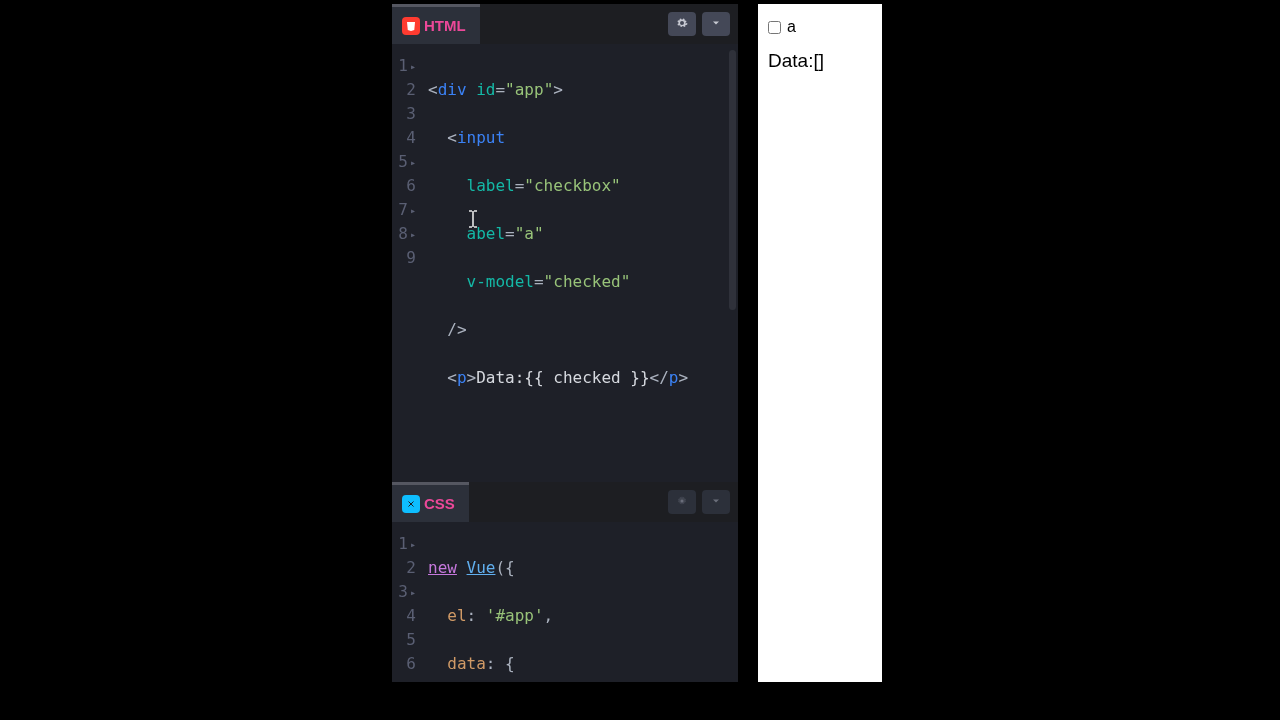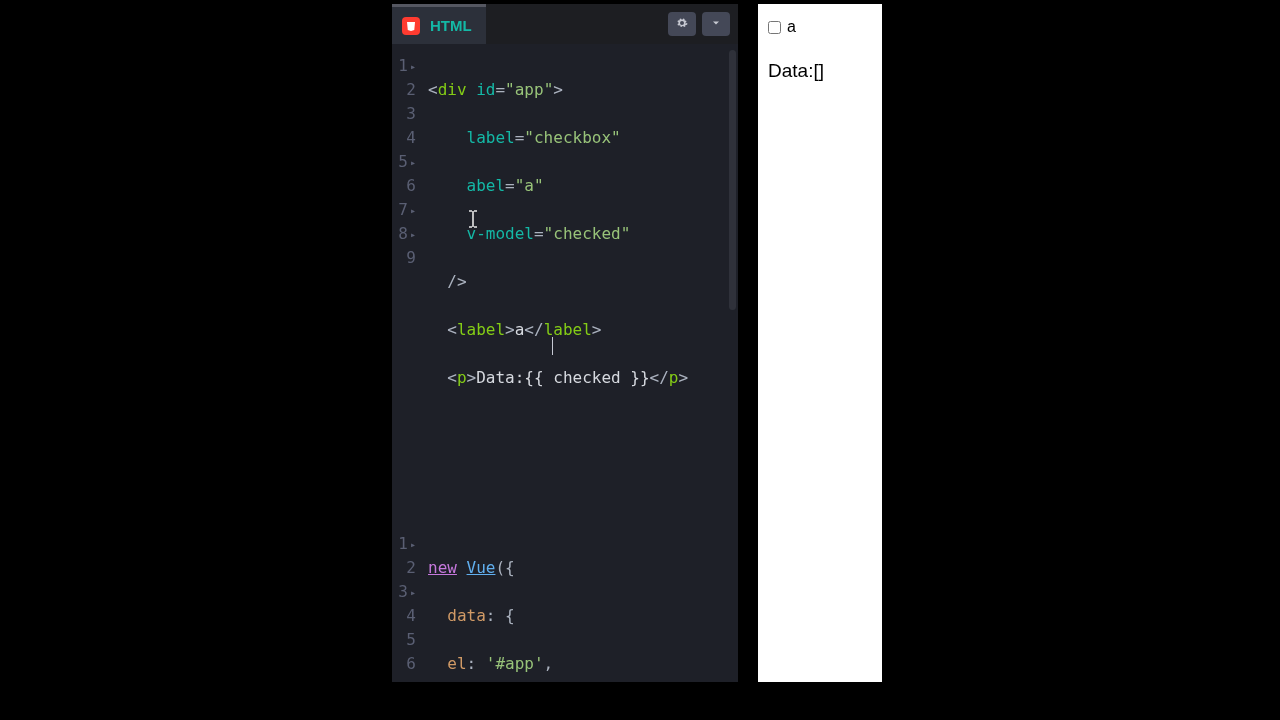--- a/index.html
+++ b/index.html
@@ -8,25 +8,25 @@
   .stage { position: absolute; left: 392px; top: 4px; width: 490px; height: 678px; display: flex; }
   .editors { width: 346px; display: flex; flex-direction: column; background: #1d1e22; }
   .preview { width: 124px; margin-left: 20px; background: #fff; color: #000; padding: 14px 10px 10px 10px; }
 
   
   .panel-header {
     display: flex; align-items: center; justify-content: space-between;
     height: 40px; background: #1d1e22;
   }
   .panel-tab {
-    display: flex; align-items: center; gap: 10px;
+    display: flex; align-items: center; gap: 4px;
     height: 100%; padding: 0 14px 0 10px;
     background: #2c303a;
     border-top: 3px solid #555761;
-    color: #14b8a6; font-weight: 700; font-size: 15px;
+    color: #ec4899; font-weight: 700; font-size: 15px;
   }
   .panel-badge {
     width: 18px; height: 18px; border-radius: 4px;
     display: flex; align-items: center; justify-content: center;
   }
   .panel-badge svg { width: 12px; height: 12px; display: block; }
   .panel-actions { display: flex; gap: 6px; padding-right: 8px; }
   .action-btn {
     width: 28px; height: 24px; border-radius: 4px;
     background: #444857; color: #c7c9d2;
@@ -37,41 +37,41 @@
   .action-btn svg { width: 12px; height: 12px; }
 
   
   .code-area { position: relative; flex: 1 1 auto; display: flex; font-family: ui-monospace, SFMono-Regular, Menlo, Consolas, monospace; font-size: 16px; line-height: 24px; background: #1e2028; overflow: hidden; }
   .code-area.fixedh { flex: 0 0 auto; }
   .gutter { width: 34px; text-align: right; color: #5a5f73; padding: 10px 10px 10px 0; user-select: none; background: #1e2028; }
   .gutter .ln { height: 24px; }
   .gutter .ln.fold::after { content: "▸"; margin-left: 2px; color: #5a5f73; font-size: 10px; transform: translateY(-1px); display: inline-block; }
   .code { flex: 1; padding: 10px 8px 10px 2px; white-space: pre; color: #c3c6d1; }
   .row { height: 24px; }
-  .tok-tag   { color: #84cc16; }
+  .tok-tag   { color: #3b82f6; }
   .tok-attr  { color: #14b8a6; }
   .tok-eq    { color: #abb2bf; }
   .tok-str   { color: #98c379; }
   .tok-punc  { color: #abb2bf; }
   .tok-txt   { color: #d7dae0; }
   .tok-kw    { color: #c678dd; text-decoration: underline; }
   .tok-fn    { color: #61afef; text-decoration: underline; }
   .tok-key   { color: #d19a66; }
 
   .vscrollbar { position: absolute; right: 2px; top: 6px; width: 7px; height: 260px; background: #3a3d46; border-radius: 4px; opacity: .6; }
 
   .caret-mark { position: relative; display: inline-block; width: 0; }
   .caret-mark::after { content: ""; position: absolute; left: -1px; top: 2px; width: 1px; height: 18px; background: #c6c9d4; }
 
   .text-cursor { position: absolute; width: 14px; height: 20px; pointer-events: none; }
   .text-cursor svg { width: 14px; height: 20px; display: block; }
 
   .pv-row1 { display: flex; align-items: center; gap: 6px; font-size: 16px; }
   .pv-row1 input { width: 13px; height: 13px; }
-  .pv-data { margin-top: 24px; font-size: 19px; }
+  .pv-data { margin-top: 14px; font-size: 19px; }
 </style>
 </head>
 <body>
 
 <div class="stage">
 
   <div class="editors">
 
     <div class="panel-header">
       <div class="panel-tab">
@@ -104,53 +104,76 @@
         <div class="ln">3</div>
         <div class="ln">4</div>
         <div class="ln fold">5</div>
         <div class="ln">6</div>
         <div class="ln fold">7</div>
         <div class="ln fold">8</div>
         <div class="ln">9</div>
       </div>
       <div class="code">
 <div class="row"><span class="tok-punc">&lt;</span><span class="tok-tag">div</span><span> </span><span class="tok-attr">id</span><span class="tok-eq">=</span><span class="tok-str">"app"</span><span class="tok-punc">&gt;</span></div>
+<div class="row"><span>  </span><span class="tok-punc">&lt;</span><span class="tok-tag">input</span></div>
 <div class="row"><span>    </span><span class="tok-attr">label</span><span class="tok-eq">=</span><span class="tok-str">"checkbox"</span></div>
 <div class="row"><span>    </span><span class="tok-attr">abel</span><span class="tok-eq">=</span><span class="tok-str">"a"</span></div>
 <div class="row"><span>    </span><span class="tok-attr">v-model</span><span class="tok-eq">=</span><span class="tok-str">"checked"</span></div>
 <div class="row"><span>  </span><span class="tok-punc">/&gt;</span></div>
-<div class="row"><span>  </span><span class="tok-punc">&lt;</span><span class="tok-tag">label</span><span class="tok-punc">&gt;</span><span class="tok-txt">a</span><span class="tok-punc">&lt;/</span><span class="tok-tag">l</span><span class="caret-mark"></span><span class="tok-tag">abel</span><span class="tok-punc">&gt;</span></div>
 <div class="row"><span>  </span><span class="tok-punc">&lt;</span><span class="tok-tag">p</span><span class="tok-punc">&gt;</span><span class="tok-txt">Data:{{ checked }}</span><span class="tok-punc">&lt;/</span><span class="tok-tag">p</span><span class="tok-punc">&gt;</span></div>
 
       </div>
 
       <div class="text-cursor" id="ibeam" style="left: 74px; top: 165px;">
         <svg viewBox="0 0 14 20">
             <g stroke="#e6e6e6" stroke-width="1.6" fill="none">
               <path d="M3 2 H6 M8 2 H11 M7 2 V18 M3 18 H6 M8 18 H11"></path>
             </g>
           </svg>
       </div>
     </div>
 
+    <div class="panel-header">
+      <div class="panel-tab">
+        <span class="panel-badge" style="background:#0ebeff">
+          <svg viewBox="0 0 24 24" fill="#1d1e22">
+              <path d="M7 7l5 5-5 5M12 12l5-5M12 12l5 5" stroke="#1d1e22" stroke-width="2" fill="none"></path>
+            </svg>
+        </span>
+        <span>CSS</span>
+      </div>
+      <div class="panel-actions">
+        <div class="action-btn dim">
+          <span><svg viewBox="0 0 24 24" fill="currentColor">
+                <circle cx="12" cy="12" r="3"></circle>
+                <path d="M12 2l1 3 3-1 1 3 3 1-1 3 1 3-3 1-1 3-3-1-1 3-1-3-3 1-1-3-3-1 1-3-1-3 3-1 1-3 3 1z" opacity=".35"></path>
+              </svg></span>
+        </div>
+        <div class="action-btn dim">
+          <span><svg viewBox="0 0 24 24" fill="currentColor">
+                <path d="M6 9l6 6 6-6z"></path>
+              </svg></span>
+        </div>
+      </div>
+    </div>
 
 
     <div class="code-area fixedh" style="height:160px">
       <div class="gutter">
         <div class="ln fold">1</div>
         <div class="ln">2</div>
         <div class="ln fold">3</div>
         <div class="ln">4</div>
         <div class="ln">5</div>
         <div class="ln">6</div>
       </div>
       <div class="code">
 <div class="row"><span class="tok-kw">new</span><span> </span><span class="tok-fn">Vue</span><span class="tok-punc">({</span></div>
+<div class="row"><span>  </span><span class="tok-key">el</span><span class="tok-punc">: </span><span class="tok-str">'#app'</span><span class="tok-punc">,</span></div>
 <div class="row"><span>  </span><span class="tok-key">data</span><span class="tok-punc">: </span><span class="tok-punc">{</span></div>
-<div class="row"><span>  </span><span class="tok-key">el</span><span class="tok-punc">: </span><span class="tok-str">'#app'</span><span class="tok-punc">,</span></div>
 
 
 
       </div>
     </div>
 
   </div>
 
   <div class="preview">
     <div class="pv-row1">

